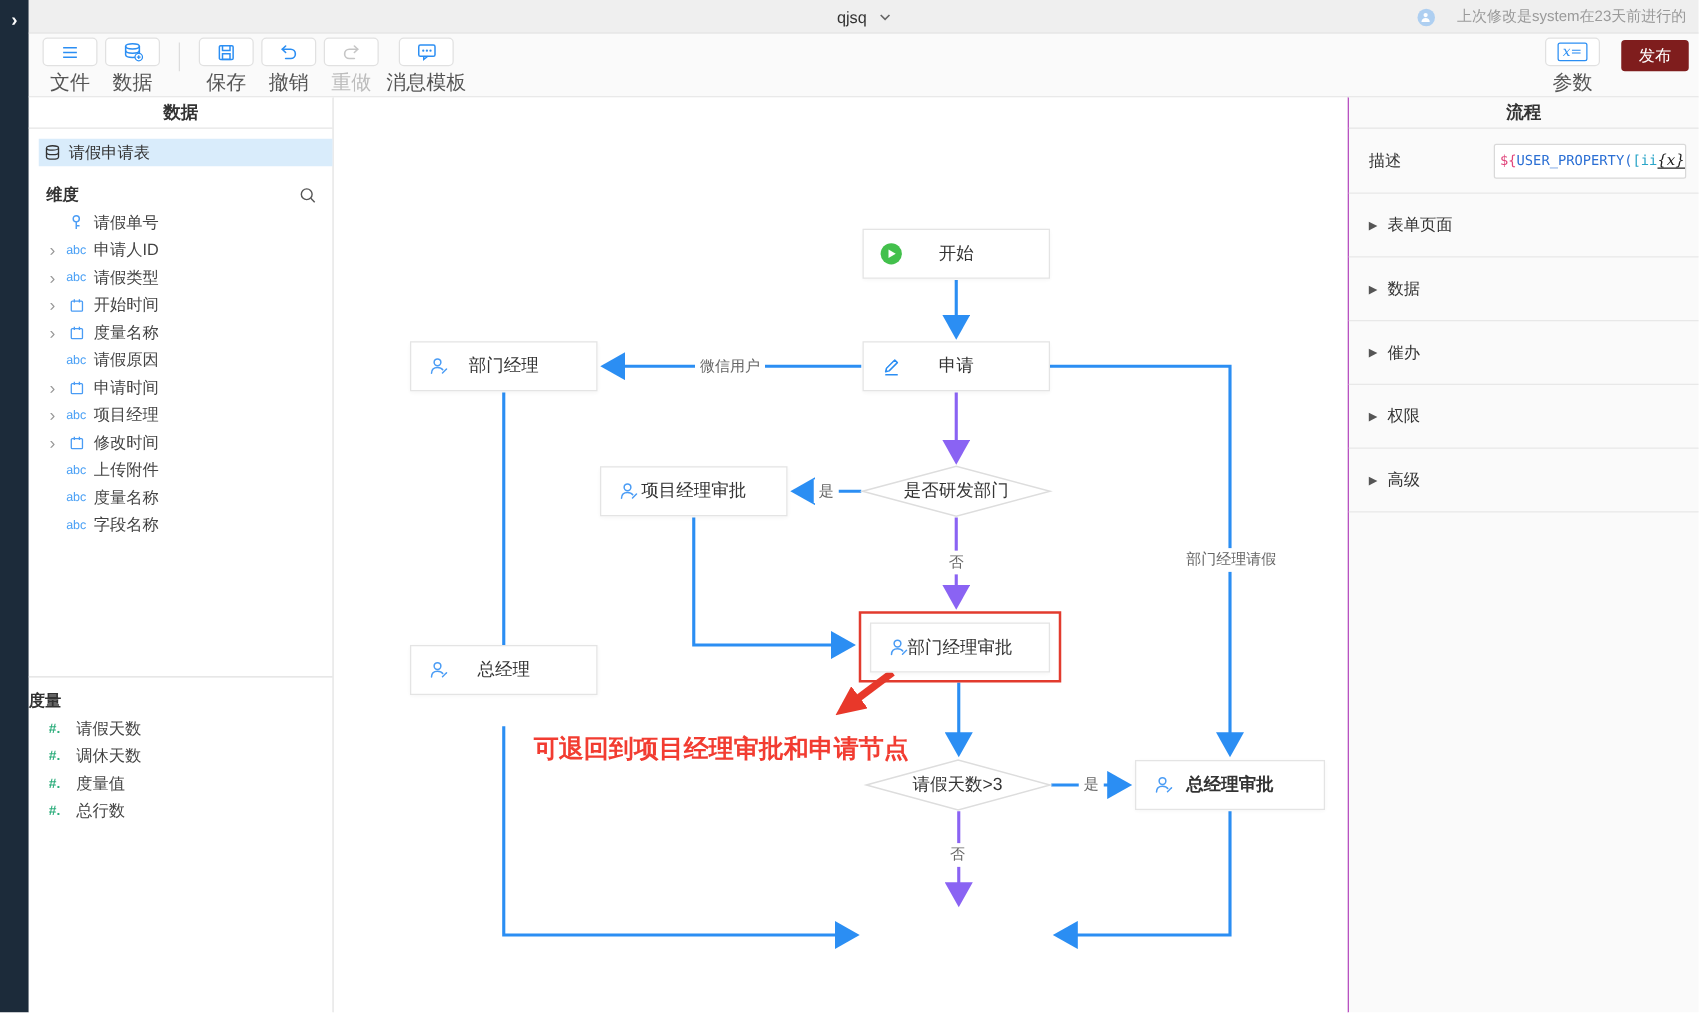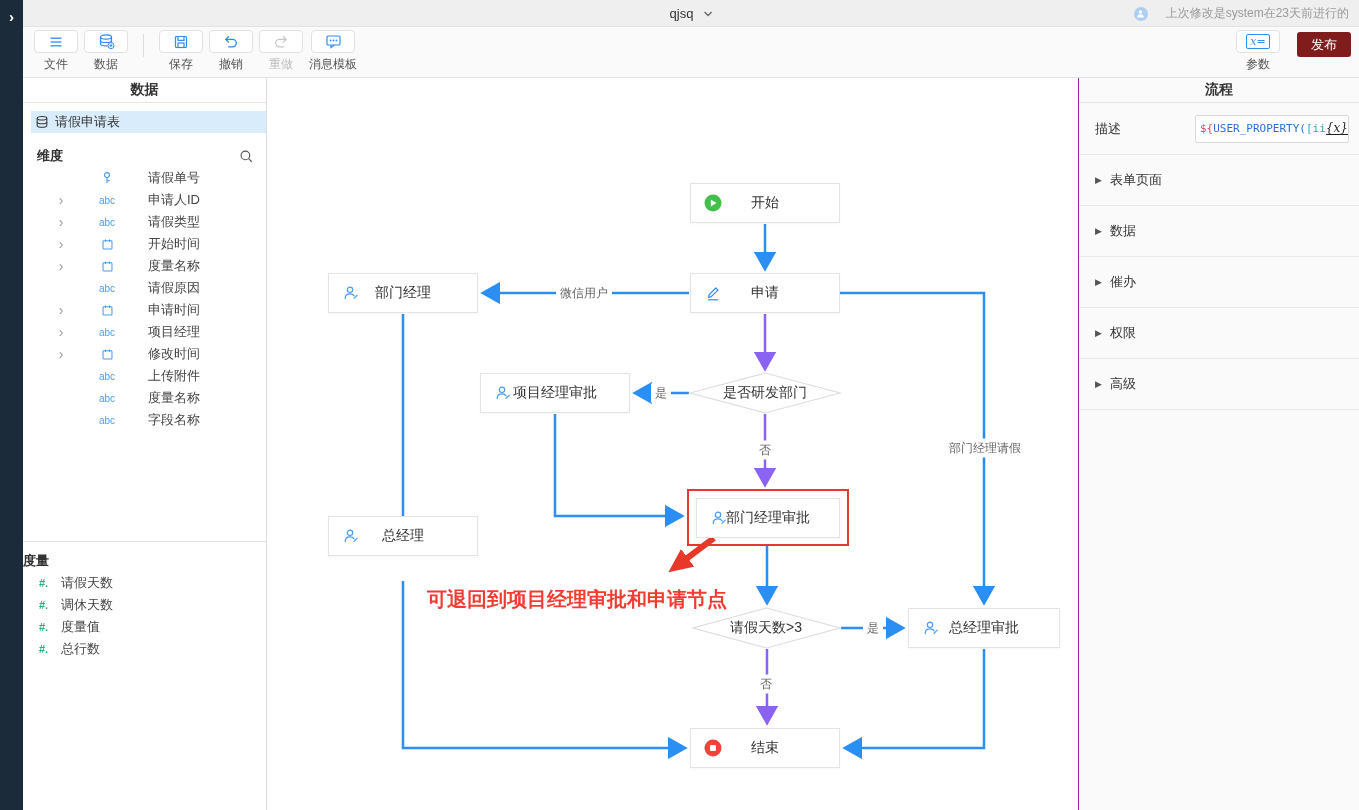--- a/index.html
+++ b/index.html
@@ -14,36 +14,36 @@
   
   .topbar { position:absolute; left:23px; top:0; width:1336px; height:27px; background:#efefef; border-bottom:1px solid #e2e2e2; }
   .title-wrap { position:absolute; left:50%; top:0; transform:translateX(-50%); height:27px; display:flex; align-items:center; gap:10px; color:#333; font-size:13px;justify-content:space-between; }
   .lastmod { position:absolute; right:10px; top:0; height:27px; display:flex; align-items:center; gap:18px; color:#9a9a9a; font-size:12px; }
   .avatar { width:14px; height:14px; border-radius:50%; background:#aecff1; display:inline-flex; align-items:center; justify-content:center; }
 
   
   .toolbar { position:absolute; left:23px; top:27px; width:1336px; height:51px; background:#fafafa; border-bottom:1px solid #e3e3e3; display:flex; align-items:flex-start; padding:3px 8px 0 8px; }
   .tbtn { display:flex; flex-direction:column; align-items:center; margin:0 3px; cursor:pointer; }
   .tbtn .ibox { width:44px; height:23px; background:#fff; border:1px solid #e1e1e1; border-radius:4px; display:flex; align-items:center; justify-content:center; }
-  .tbtn .tlab { font-size:12px; color:#555; margin-top:3px; white-space:nowrap; }
+  .tbtn .tlab { font-size:16px; color:#555; margin-top:3px; white-space:nowrap; }
   .tbtn.disabled .tlab { color:#bcbcbc; }
   .tsep { width:1px; height:23px; background:#ddd; margin:4px 12px 0 12px; }
   .tb-right { margin-left:auto; display:flex; align-items:flex-start; gap:14px; }
   .publish-btn { width:54px; height:25px; margin-top:2px; background:#7f1d1d; color:#fff; font-size:13px; border-radius:3px; display:flex; align-items:center; justify-content:center; cursor:pointer; }
   .param-glyph { color:#2b8ef3; font-size:11px; font-style:italic; font-family:"DejaVu Serif",serif; border:1px solid #2b8ef3; border-radius:2px; padding:0 3px; line-height:13px; }
 
   
   .content { position:absolute; left:23px; top:78px; width:1336px; height:732px; display:flex; }
   .lpanel { width:244px; height:732px; background:#fff; border-right:1px solid #ddd; display:flex; flex-direction:column; }
   .panel-hd { height:25px; border-bottom:1px solid #e5e5e5; display:flex; align-items:center; justify-content:center; font-size:14px; font-weight:bold; color:#333; }
   .dims-area { height:438px; position:relative; }
   .table-row { margin:8px 0 0 8px; height:22px; background:#d9ecfb; display:flex; align-items:center; gap:6px; padding-left:4px; font-size:13px; color:#333; cursor:pointer; }
   .dim-hd { margin-top:12px; height:22px; display:flex; align-items:center; padding:0 12px 0 14px; font-size:13px; font-weight:bold; color:#333; }
   .dim-hd .sp { flex:1; }
-  .field-row { height:22px; display:flex; align-items:center; padding-left:31px; font-size:13px; color:#444; cursor:pointer;gap:27px; }
+  .field-row { height:22px; display:flex; align-items:center; padding-left:12px; font-size:13px; color:#444; cursor:pointer; }
   .field-row:first-of-type { margin-top:3px; }
   .chev { width:14px; color:#999; font-size:14px; line-height:12px; text-align:center; }
   .fi { width:24px; display:flex; align-items:center; justify-content:center; }
   .abc { color:#4aa0f5; font-size:10px; letter-spacing:0; }
   .fl { margin-left:2px; }
   .measures-area { height:269px; border-top:1px solid #e0e0e0; padding-top:8px; }
   .meas-hd { height:22px; display:flex; align-items:center; font-size:13px; font-weight:bold; color:#333; }
   .meas-row { height:22px; display:flex; align-items:center; padding-left:16px; font-size:13px; color:#444; cursor:pointer; }
   .mi { width:22px; color:#2eae7d; font-size:11px; font-weight:bold; }
 
@@ -434,42 +434,33 @@
                 <path d="M2.2 13.6 C2.2 10.4 4.4 8.9 7 8.9 C8.9 8.9 10.4 9.6 11.2 10.8"></path>
                 <path d="M11 13.4 L14.2 10.2"></path>
               </g>
             </svg>
           </span>
         <span class="nlab">总经理</span>
       </div>
 
       <div class="dlabel" style="left:499px; top:550px;">请假天数&gt;3</div>
 
-      <div class="node" style="left:641px; top:530px; width:152px;">
+      <div class="node" style="left:641px; top:530px; width:152px;font-weight:bold;">
         <span class="nicon">
             <svg class="icon" width="16" height="16" viewBox="0 0 16 16">
               <g stroke="#4a9cf5" stroke-width="1.2" fill="none" stroke-linecap="round">
                 <circle cx="7" cy="4.8" r="2.7"></circle>
                 <path d="M2.2 13.6 C2.2 10.4 4.4 8.9 7 8.9 C8.9 8.9 10.4 9.6 11.2 10.8"></path>
                 <path d="M11 13.4 L14.2 10.2"></path>
               </g>
             </svg>
           </span>
         <span class="nlab">总经理审批</span>
       </div>
 
-      <div class="node" style="left:423px; top:650px;">
-        <span class="nicon">
-            <svg class="icon" width="18" height="18" viewBox="0 0 18 18">
-              <circle cx="9" cy="9" r="8.5" fill="#f4433c"></circle>
-              <rect x="6" y="6" width="6" height="6" rx="1.2" fill="#fff"></rect>
-            </svg>
-          </span>
-        <span class="nlab">结束</span>
-      </div>
 
       <div class="elabel" style="left:317px; top:215px;">微信用户</div>
       <div class="elabel" style="left:394px; top:315px;">是</div>
       <div class="elabel" style="left:498px; top:372px;">否</div>
       <div class="elabel" style="left:718px; top:370px;">部门经理请假</div>
       <div class="elabel" style="left:606px; top:550px;">是</div>
       <div class="elabel" style="left:499px; top:606px;">否</div>
 
       <div class="annotation">可退回到项目经理审批和申请节点</div>
     </div>

